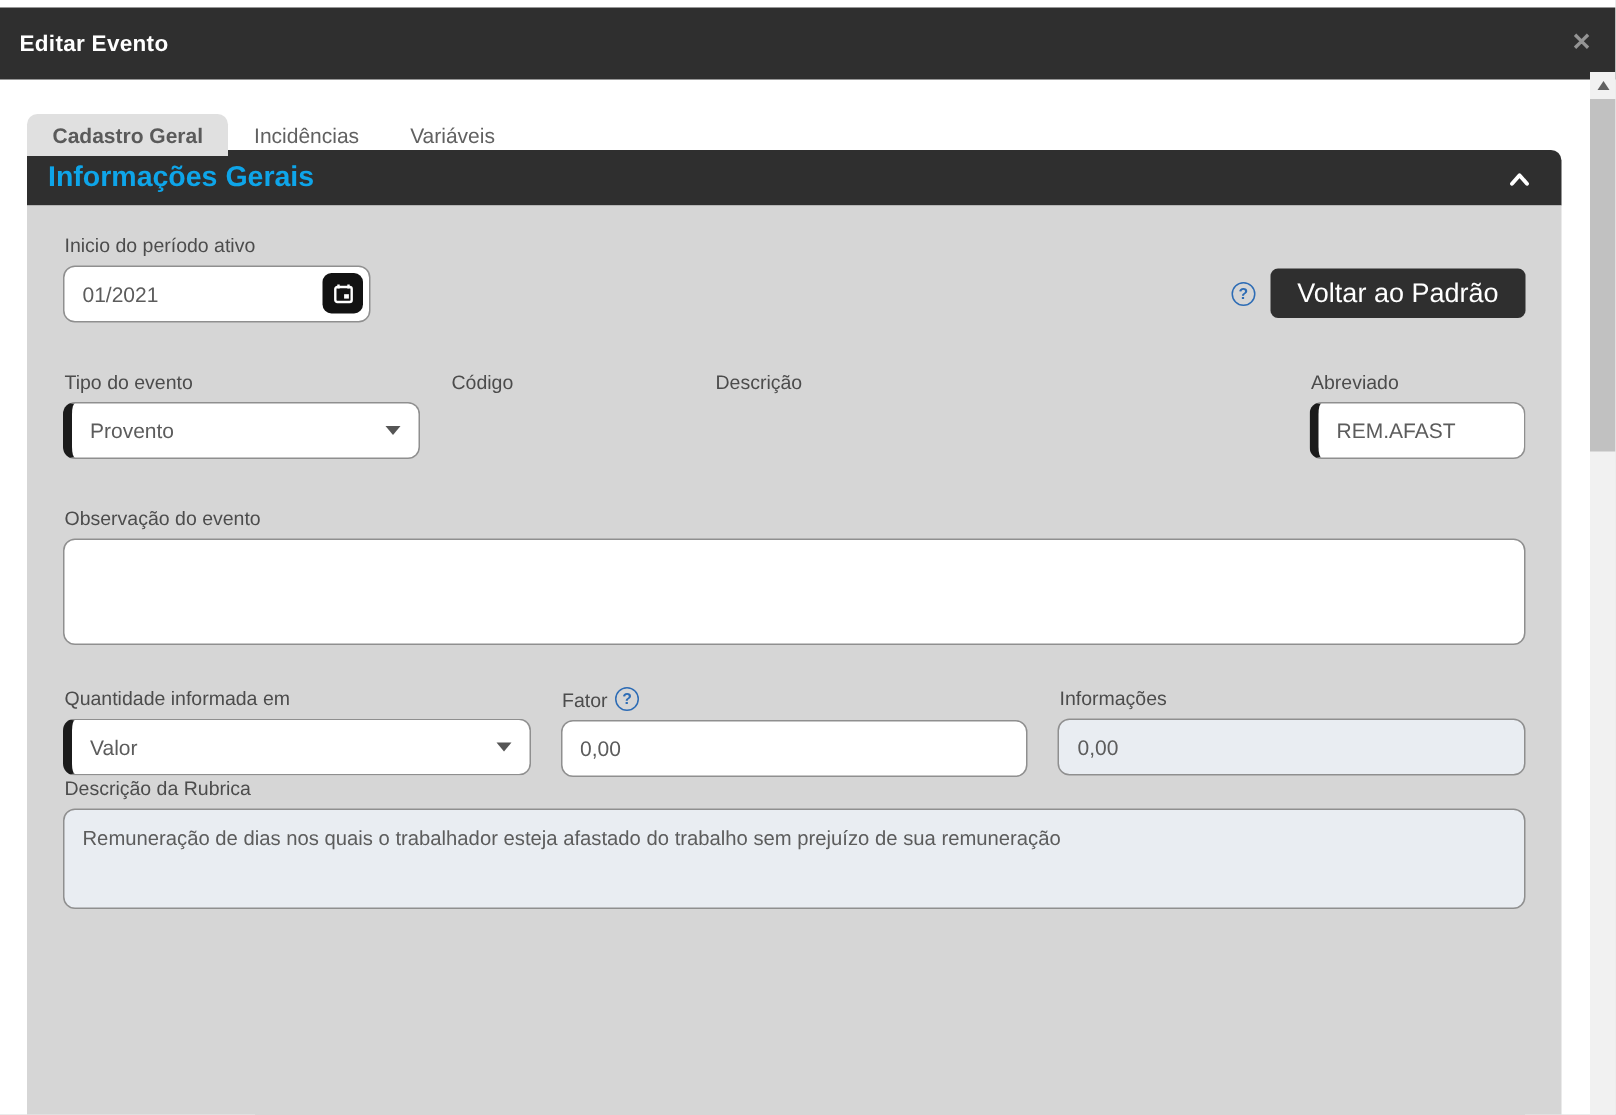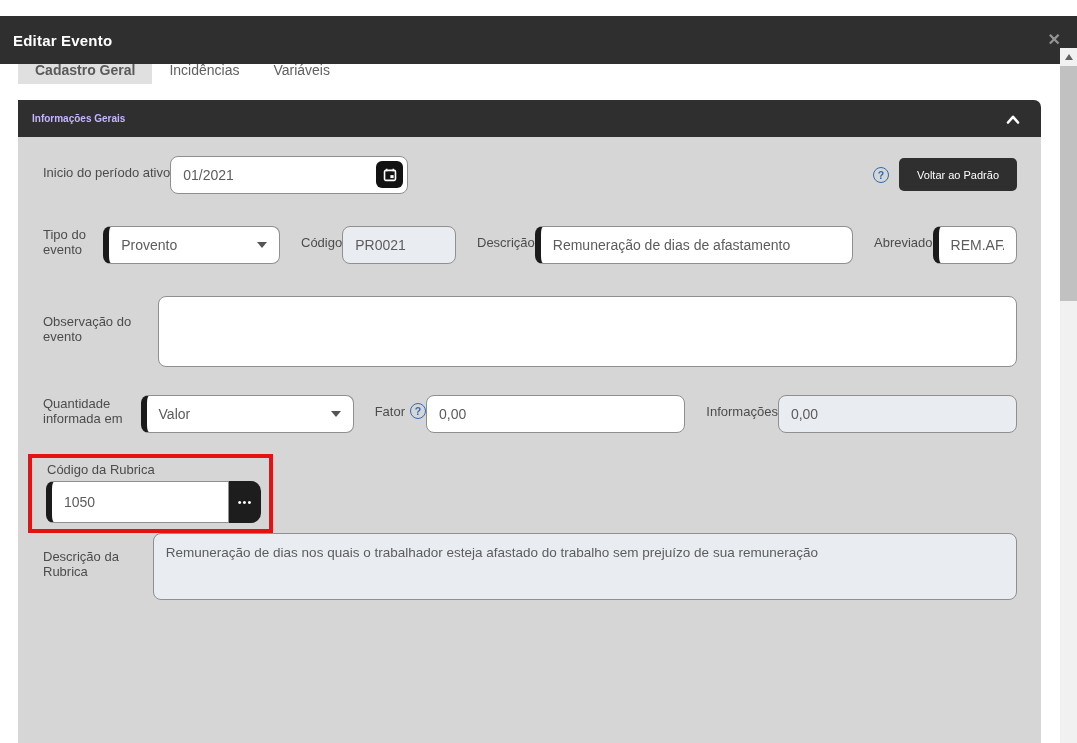--- a/index.html
+++ b/index.html
@@ -3,78 +3,78 @@
 <meta charset="utf-8">
 <style>
   * { box-sizing: border-box; }
   html,body { margin:0; padding:0; }
   body {
     width:1077px; height:743px; overflow:hidden; position:relative;
     background:#ffffff; font-family:"Liberation Sans", sans-serif;
   }
   
   .modal-header {
-    position:absolute; top:16px; left:0; width:1077px; height:48px;
+    position:absolute; top:5px; left:0; width:1077px; height:48px;
     background:#2f2f2f; display:flex; align-items:center; justify-content:space-between;
     padding:0 16px 0 13px; z-index:30;gap:37px;
   }
   .modal-title { color:#ffffff; font-size:15px; font-weight:bold; letter-spacing:.2px; }
   .close-btn { color:#949494; font-size:16px; font-weight:bold; cursor:pointer; line-height:1; }
 
   
-  .tabs { position:absolute; top:56px; left:18px; display:flex; z-index:5; }
+  .tabs { position:absolute; top:76px; left:18px; display:flex; z-index:5; }
   .tab {
     height:28px; display:flex; align-items:center; padding:0 17px;
     font-size:14px; color:#616161; cursor:pointer; white-space:nowrap;
   }
   .tab.active { background:#e0e0e0; border-radius:7px 7px 0 0; font-weight:bold; color:#5a5a5a; }
 
   
   .panel { position:absolute; top:100px; left:18px; width:1023px; z-index:4; }
   .panel-header {
     height:37px; background:#2f2f2f; border-radius:0 7px 0 0;
     display:flex; align-items:center; justify-content:space-between; padding:0 18px 0 14px;
   }
-  .panel-title { color:#c4b5fd; font-size:10px; font-weight:bold; }
+  .panel-title { color:#0ea5e9; font-size:19px; font-weight:bold; }
   .collapse { cursor:pointer; display:flex; align-items:center; }
   .panel-body { background:#d6d6d6; padding:19px 24px 60px 24px; height:660px; }
 
   
-  .fg { display:flex; flex-direction:row; }
+  .fg { display:flex; flex-direction:column; }
   .fg > .lbl { font-size:13px; color:#4c4c4c; margin:0 0 6px 1px; display:flex; align-items:center; gap:5px; }
   .ctl {
     height:38px; border:1px solid #8f8f8f; border-radius:8px; background:#ffffff;
     padding:0 12px; font-size:14px; color:#5c5c5c; outline:none; width:100%;
     font-family:"Liberation Sans", sans-serif;
   }
   .accent { border-left:6px solid #1b1b1b; }
   .dis { background:#e9edf2; }
   .selectbox { display:flex; align-items:center; justify-content:space-between; cursor:pointer;text-align:center; }
   .caret { width:0; height:0; border-left:5px solid transparent; border-right:5px solid transparent; border-top:6px solid #555555; }
   textarea.ctl { resize:none; padding:10px 12px; line-height:1.35; font-size:13.5px; }
 
   .row { display:flex; gap:20px; }
   .m32 { margin-top:32px; } .m28 { margin-top:28px; } .m21 { margin-top:21px; } .m16 { margin-top:0; }
 
   
   .row-top { display:flex; justify-content:space-between; align-items:flex-end; }
-  .date-wrap { position:relative; width:238px; }
+  .date-wrap { position:relative; width:205px; }
   .cal-btn {
     position:absolute; right:5px; top:5px; width:27px; height:27px; background:#121212;
     border-radius:6px; display:flex; align-items:center; justify-content:center; cursor:pointer;
   }
   .right-actions { display:flex; align-items:center; gap:10px; padding-bottom:3px; }
   .help {
     width:16px; height:16px; border-radius:50%; border:1.5px solid #2d6cb5; color:#2d6cb5;
     font-size:10.5px; font-weight:bold; display:inline-flex; align-items:center; justify-content:center;
     cursor:pointer; flex:0 0 auto;
   }
   .dark-btn {
     background:#2f2f2f; color:#ffffff; border:none; border-radius:5px; height:33px;
-    padding:0 18px; font-size:11px; cursor:pointer; font-family:"Liberation Sans", sans-serif;
+    padding:0 18px; font-size:18px; cursor:pointer; font-family:"Liberation Sans", sans-serif;
   }
 
   .w-tipo { width:238px; } .w-codigo { width:156px; } .w-desc { flex:1; } .w-abrev { width:144px; }
   .row3 > .fg { flex:1; }
 
   
   .red-box {
     display:inline-block; border:4px solid #e51212; padding:4px 8px 6px 10px; margin-left:-14px;
   }
   .red-box .lbl { font-size:13px; color:#4c4c4c; margin:0 0 4px 5px; display:block; }
@@ -152,25 +152,23 @@
     <div class="row m32">
       <div class="fg w-tipo">
         <span class="lbl">Tipo do evento</span>
         <div class="ctl accent selectbox">
           <span>Provento</span>
           <span class="caret"></span>
         </div>
       </div>
       <div class="fg w-codigo">
         <span class="lbl">Código</span>
-        <input class="ctl dis" readonly="" value="PR0021" style="">
       </div>
       <div class="fg w-desc">
         <span class="lbl">Descrição</span>
-        <input class="ctl accent" value="Remuneração de dias de afastamento" style="">
       </div>
       <div class="fg w-abrev">
         <span class="lbl">Abreviado</span>
         <input class="ctl accent" value="REM.AFAST" style="">
       </div>
     </div>
 
     <div class="fg m32">
       <span class="lbl">Observação do evento</span>
       <textarea class="ctl" style="height: 71px;"></textarea>
@@ -190,29 +188,20 @@
           <span class="help">?</span>
         </span>
         <input class="ctl" value="0,00" style="">
       </div>
       <div class="fg">
         <span class="lbl">Informações</span>
         <input class="ctl dis" readonly="" value="0,00" style="">
       </div>
     </div>
 
-    <div class="m21">
-      <div class="red-box">
-        <span class="lbl">Código da Rubrica</span>
-        <div class="rub-group">
-          <input class="rub-input" value="1050" style="">
-          <button class="more-btn">•••</button>
-        </div>
-      </div>
-    </div>
 
     <div class="fg m16">
       <span class="lbl">Descrição da Rubrica</span>
       <textarea class="ctl dis rub-desc" readonly="" style="">Remuneração de dias nos quais o trabalhador esteja afastado do trabalho sem prejuízo de sua remuneração</textarea>
     </div>
 
   </div>
 </div>
 
 <div class="scrollbar">

